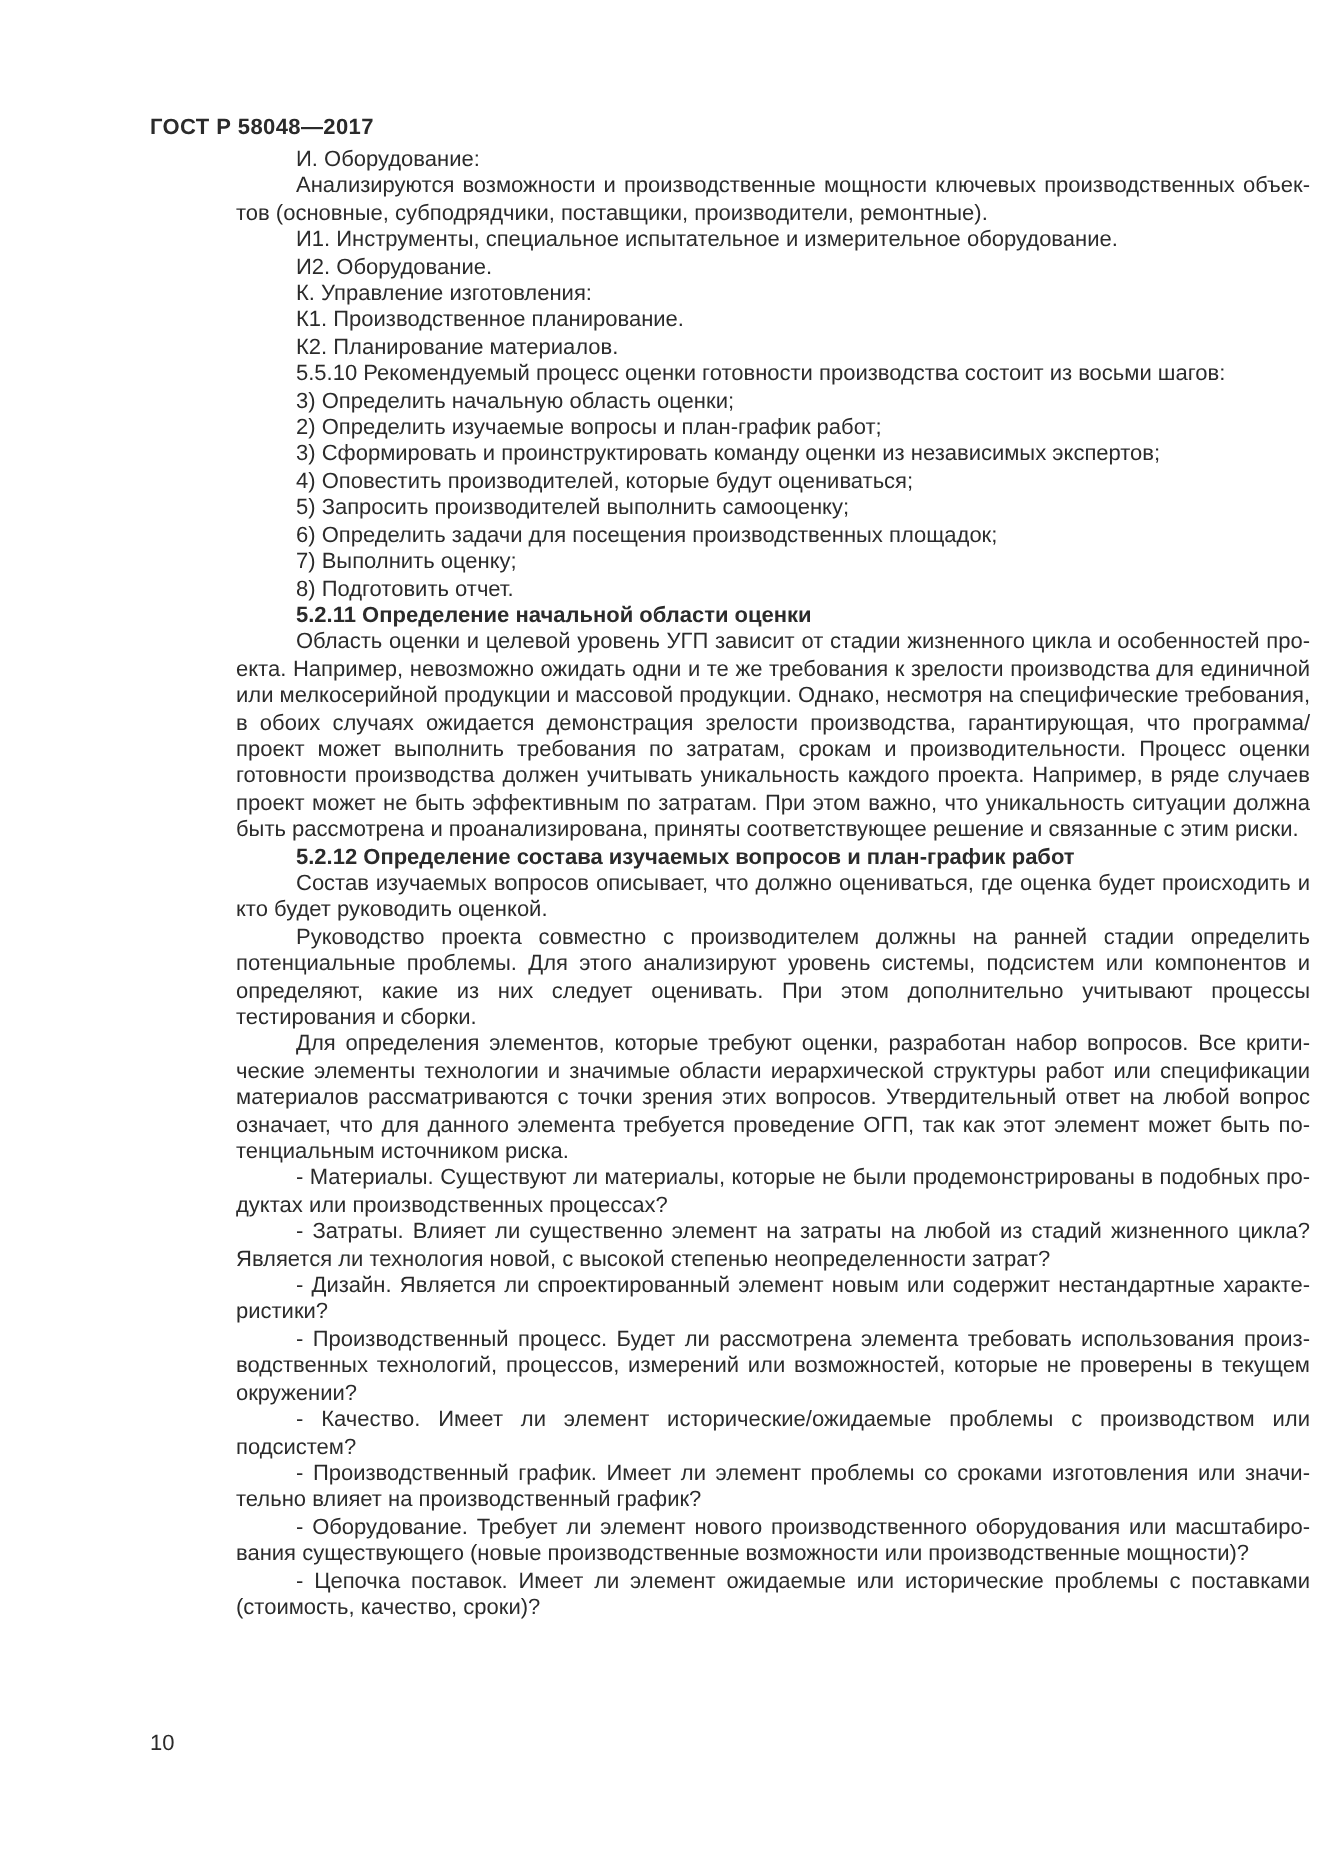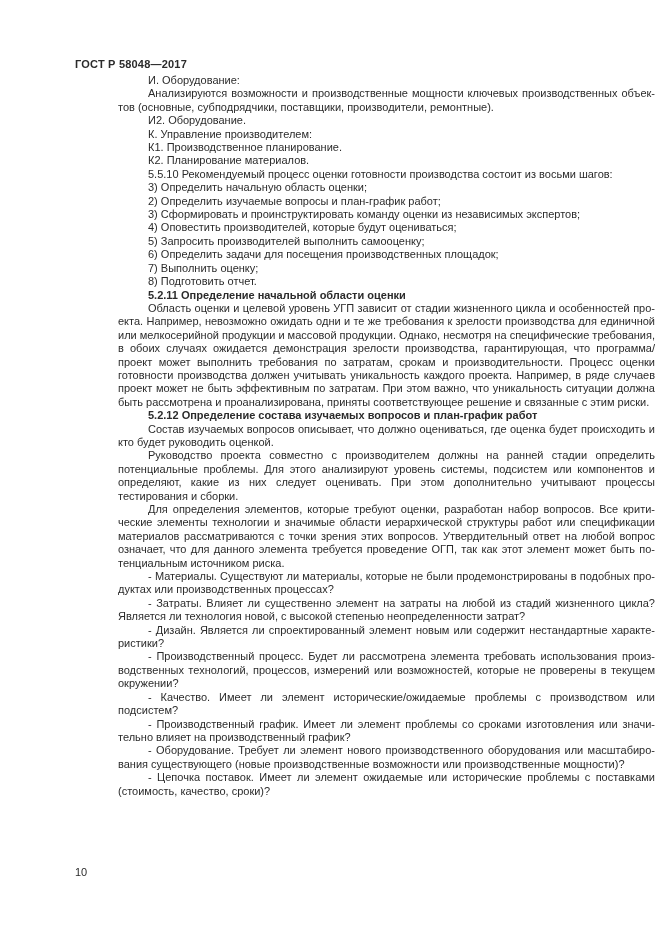--- a/index.html
+++ b/index.html
@@ -57,22 +57,23 @@
 </style>
 </head>
 <body>
 
 <div class="page">
   <div class="doc-header">ГОСТ Р 58048—2017</div>
 
   <div class="doc-body">
       <p class="block plain">И. Оборудование:</p>
       <p class="block plain">Анализируются возможности и производственные мощности ключевых производственных объек­тов (основные, субподрядчики, поставщики, производители, ремонтные).</p>
+      <p class="block plain">И1. Инструменты, специальное испытательное и измерительное оборудование.</p>
       <p class="block plain">И2. Оборудование.</p>
-      <p class="block plain">К. Управление производителем:</p>
+      <p class="block plain">К. Управление изготовления:</p>
       <p class="block plain">К1. Производственное планирование.</p>
       <p class="block plain">К2. Планирование материалов.</p>
       <p class="block plain">5.5.10 Рекомендуемый процесс оценки готовности производства состоит из восьми шагов:</p>
       <p class="block plain">3) Определить начальную область оценки;</p>
       <p class="block plain">2) Определить изучаемые вопросы и план-график работ;</p>
       <p class="block plain">3) Сформировать и проинструктировать команду оценки из независимых экспертов;</p>
       <p class="block plain">4) Оповестить производителей, которые будут оцениваться;</p>
       <p class="block plain">5) Запросить производителей выполнить самооценку;</p>
       <p class="block plain">6) Определить задачи для посещения производственных площадок;</p>
       <p class="block plain">7) Выполнить оценку;</p>

